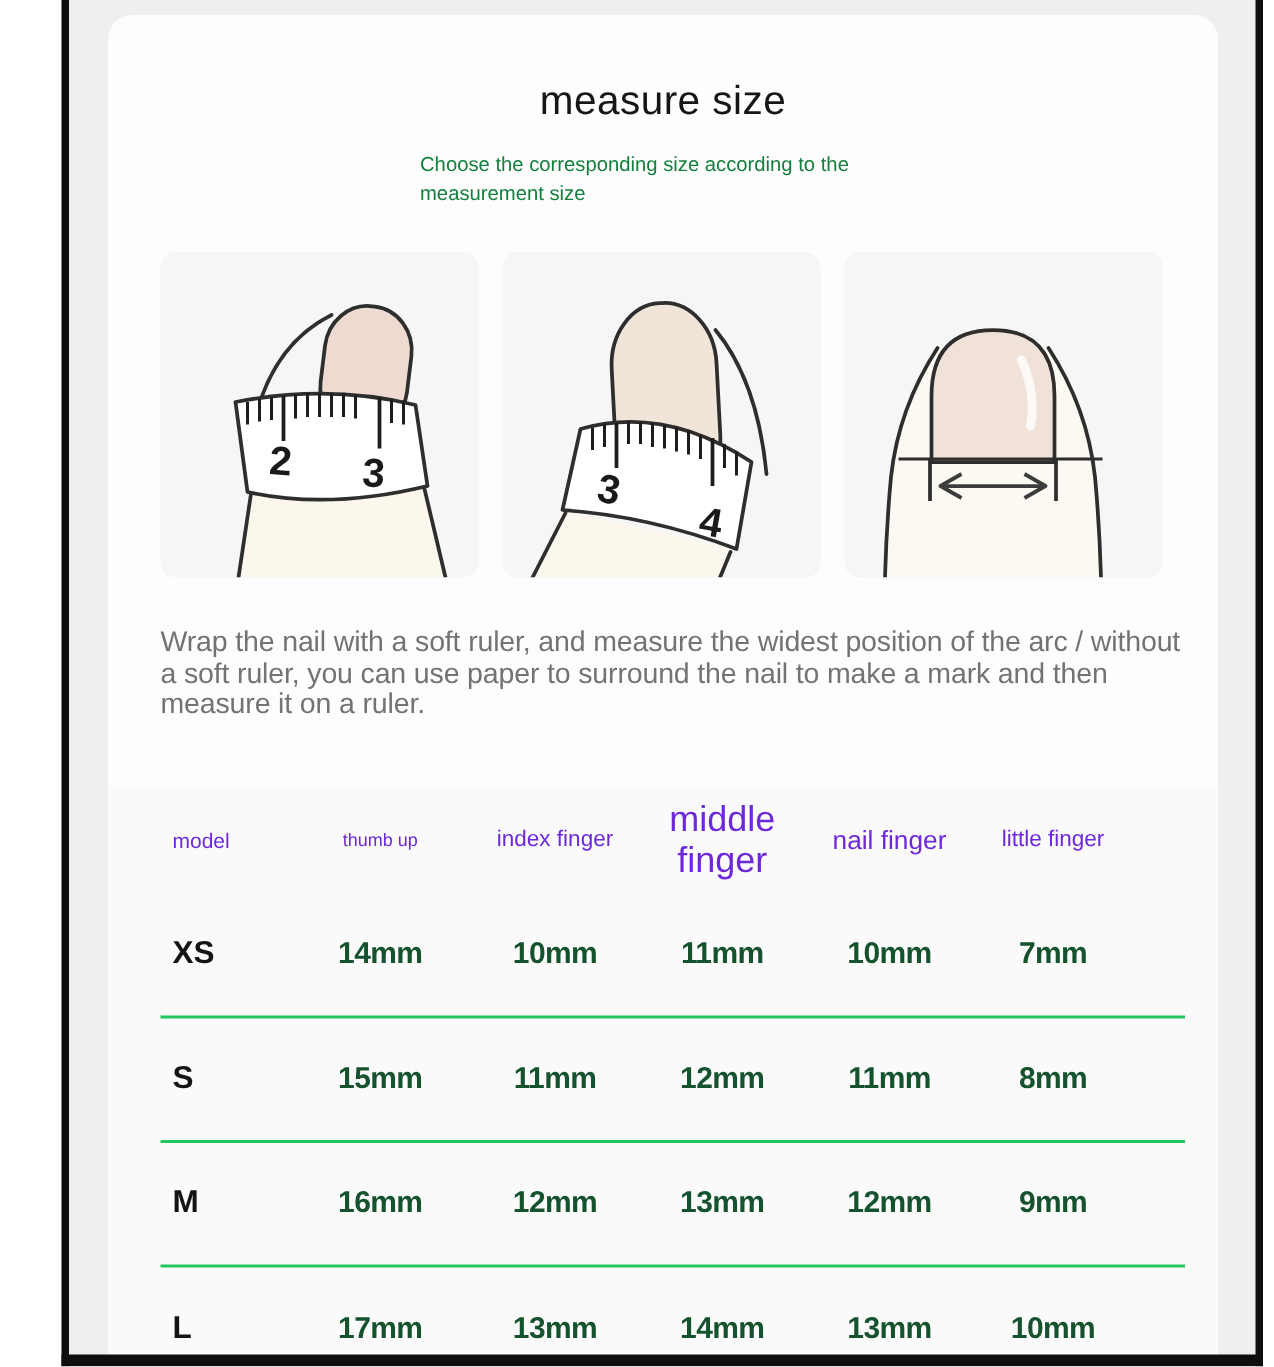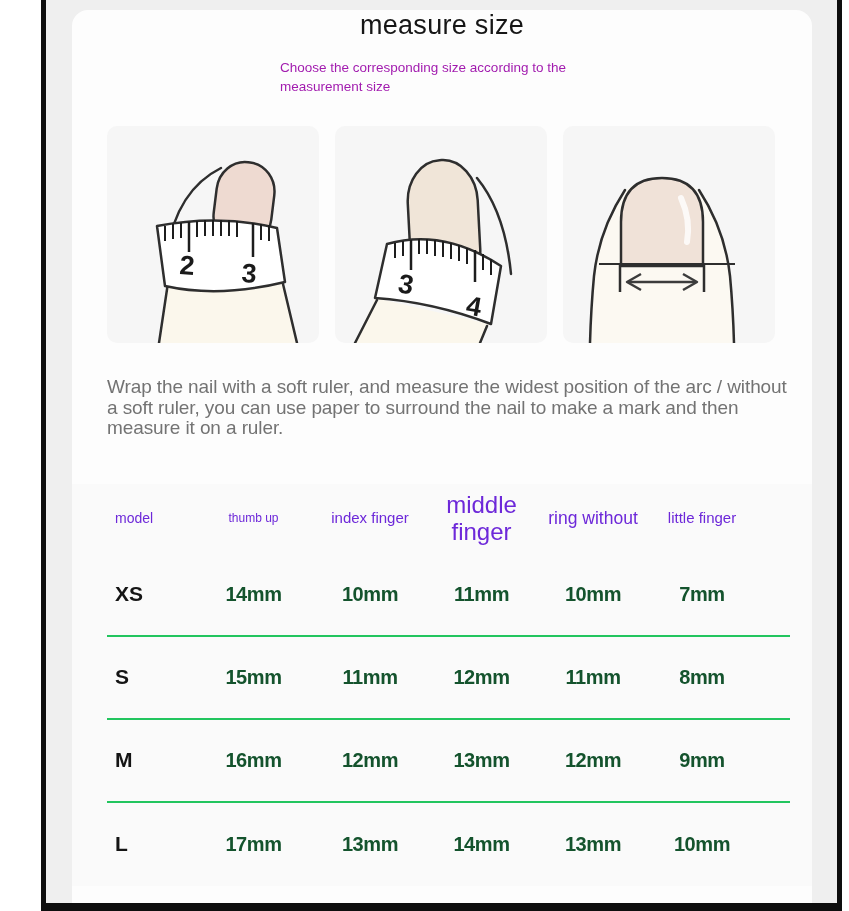--- a/index.html
+++ b/index.html
@@ -10,23 +10,23 @@
 
   .frame-line { position:absolute; top:0; width:5px; height:911px; background:#0e0e0e; z-index:4; }
   .frame-line.left  { left:41px; }
   .frame-line.right { left:837px; }
   .bottom-bar { position:absolute; left:41px; bottom:0; width:801px; height:8px; background:#0e0e0e; z-index:6; }
 
   .content-area { position:absolute; left:46px; top:0; width:791px; height:911px; background:#efefef; }
 
   .card { position:absolute; left:26px; top:10px; width:740px; height:901px; background:#fdfdfd; border-radius:16px 16px 0 0; overflow:hidden; }
 
-  .title { text-align:center; font-size:27px; font-weight:500; letter-spacing:.3px; color:#161616; }
+  .title { margin-top:42px; text-align:center; font-size:27px; font-weight:500; letter-spacing:.3px; color:#161616; }
 
-  .subtitle { margin:17px 0 0 208px; width:300px; font-size:13.5px; line-height:1.42; color:#a21caf; }
+  .subtitle { margin:17px 0 0 208px; width:300px; font-size:13.5px; line-height:1.42; color:#15803d; }
 
   .panels { display:flex; gap:16px; margin:30px 0 0 35px; }
   .panel { width:212px; height:217px; background:#f6f6f6; border-radius:10px; overflow:hidden; }
   .panel svg { display:block; }
   .ruler-num { font-family:"Liberation Sans",sans-serif; font-size:27px; font-weight:700; fill:#1a1a1a; }
 
   .instructions { margin:34px 22px 0 35px; width:690px; font-size:19px; line-height:20.5px; letter-spacing:-0.1px; color:#737373; }
 
   .table-section { margin-top:45px; background:#fafafa; }
   .size-table { width:683px; margin-left:35px; }
@@ -109,21 +109,21 @@
       <p class="instructions">Wrap the nail with a soft ruler, and measure the widest position of the arc / without a soft ruler, you can use paper to surround the nail to make a mark and then measure it on a ruler.</p>
 
       <div class="table-section">
         <div class="size-table">
 
           <div class="thead">
             <div class="hc c1">model</div>
             <div class="hc c2">thumb up</div>
             <div class="hc c3">index finger</div>
             <div class="hc c4">middle finger</div>
-            <div class="hc c5">ring without</div>
+            <div class="hc c5">nail finger</div>
             <div class="hc c6">little finger</div>
           </div>
 
           <div class="trow divided">
             <div class="model-cell">XS</div>
             <div class="val">14mm</div>
             <div class="val">10mm</div>
             <div class="val">11mm</div>
             <div class="val">10mm</div>
             <div class="val">7mm</div>

